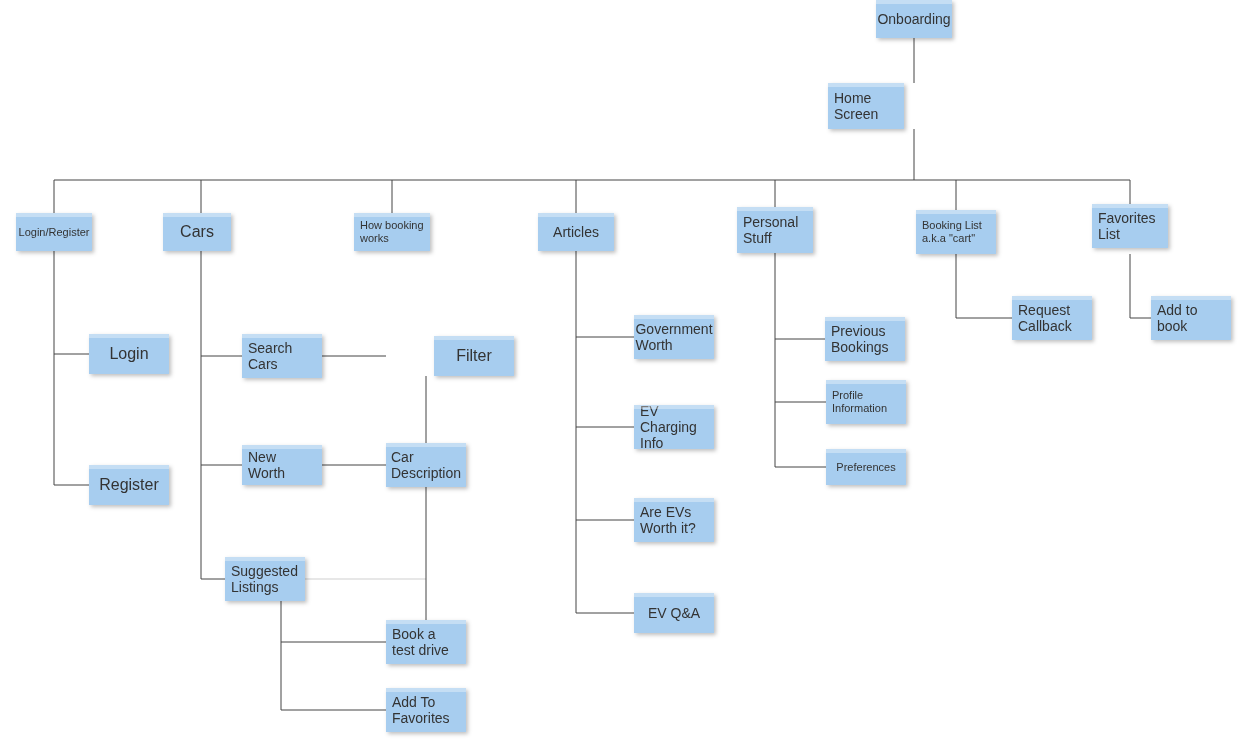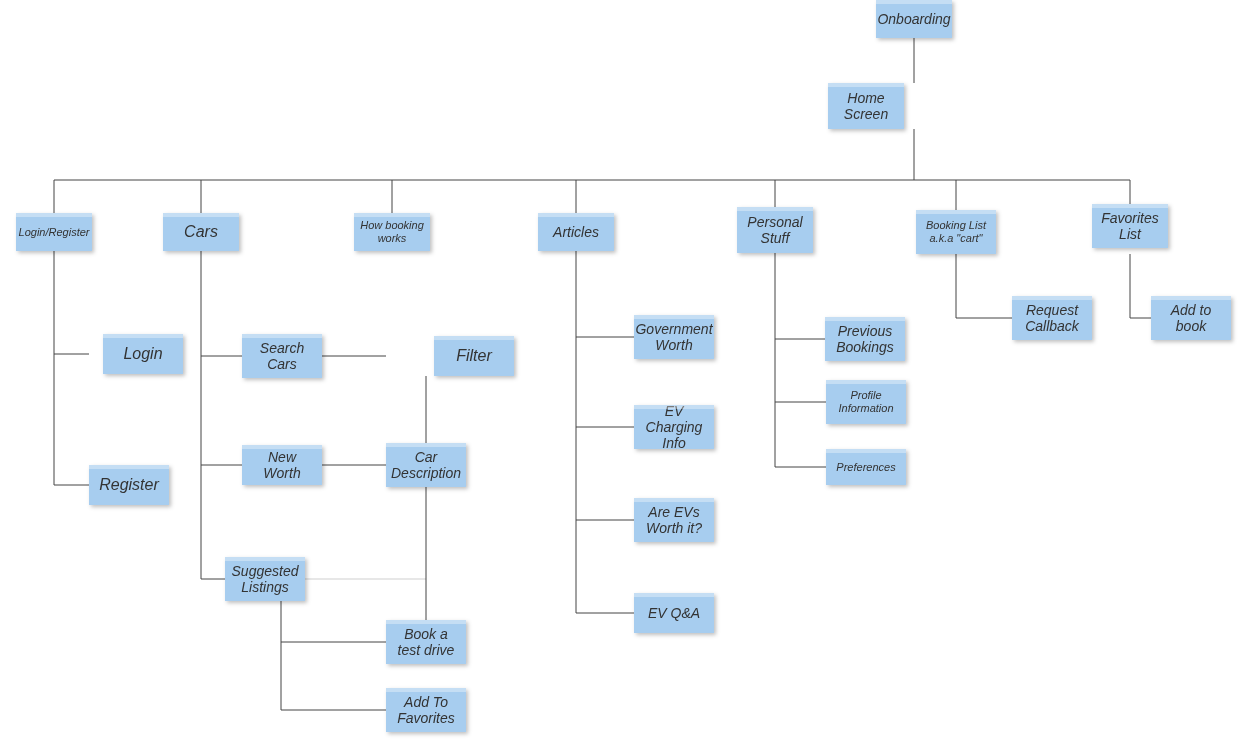--- a/index.html
+++ b/index.html
@@ -18,25 +18,23 @@
     width: 1241px; height: 745px;
     pointer-events: none;
   }
   .node {
     position: absolute;
     background: #a7cdef;
     box-shadow: 2px 2px 4px rgba(0,0,0,0.25);
     display: flex;
     align-items: center;
     justify-content: center;
-    text-align: center;
     padding: 16px 6px;
     box-sizing: border-box;
     line-height: 1.15;
-    font-style: italic;
   }
   
   .node::before {
     content: "";
     position: absolute;
     top: 0; left: 0; right: 0;
     height: 4px;
     background: rgba(255,255,255,0.35);
   }
   
@@ -103,28 +101,28 @@
 
     <line x1="1130" y1="254" x2="1130" y2="318"></line>
     <line x1="1130" y1="318" x2="1151" y2="318"></line>
   </g>
 </svg>
 
 <div class="node sz-m" style="left:876px;  top:0px;   width:76px; height:38px;">Onboarding</div>
 <div class="node sz-m" style="left:828px;  top:83px;  width:76px; height:46px;">Home Screen</div>
 
 <div class="node sz-s" style="left:16px;   top:213px; width:76px; height:38px;">Login/Register</div>
-<div class="node sz-l" style="left:163px;  top:213px; width:76px; height:38px;">Cars</div>
+<div class="node sz-l" style="left:163px;  top:213px; width:68px; height:38px;">Cars</div>
 <div class="node sz-s" style="left:354px;  top:213px; width:76px; height:38px;">How booking works</div>
 <div class="node sz-m" style="left:538px;  top:213px; width:76px; height:38px;">Articles</div>
 <div class="node sz-m" style="left:737px;  top:207px; width:76px; height:46px;">Personal Stuff</div>
 <div class="node sz-s" style="left:916px;  top:210px; width:80px; height:44px;">Booking List a.k.a "cart"</div>
 <div class="node sz-m" style="left:1092px; top:204px; width:76px; height:44px;">Favorites List</div>
 
-<div class="node sz-l" style="left:103px;   top:334px; width:80px; height:40px;">Login</div>
+<div class="node sz-l" style="left:89px;   top:334px; width:80px; height:40px;">Login</div>
 <div class="node sz-l" style="left:89px;   top:465px; width:80px; height:40px;">Register</div>
 
 <div class="node sz-m" style="left:242px;  top:334px; width:80px; height:44px;">Search Cars</div>
 <div class="node sz-m" style="left:242px;  top:445px; width:80px; height:40px;">New Worth</div>
 <div class="node sz-m" style="left:225px;  top:557px; width:80px; height:44px;">Suggested Listings</div>
 
 <div class="node sz-l" style="left:386px;  top:336px; width:80px; height:40px;margin-left:48px;">Filter</div>
 <div class="node sz-m" style="left:386px;  top:443px; width:80px; height:44px;">Car Description</div>
 <div class="node sz-m" style="left:386px;  top:620px; width:80px; height:44px;">Book a test drive</div>
 <div class="node sz-m" style="left:386px;  top:688px; width:80px; height:44px;">Add To Favorites</div>

